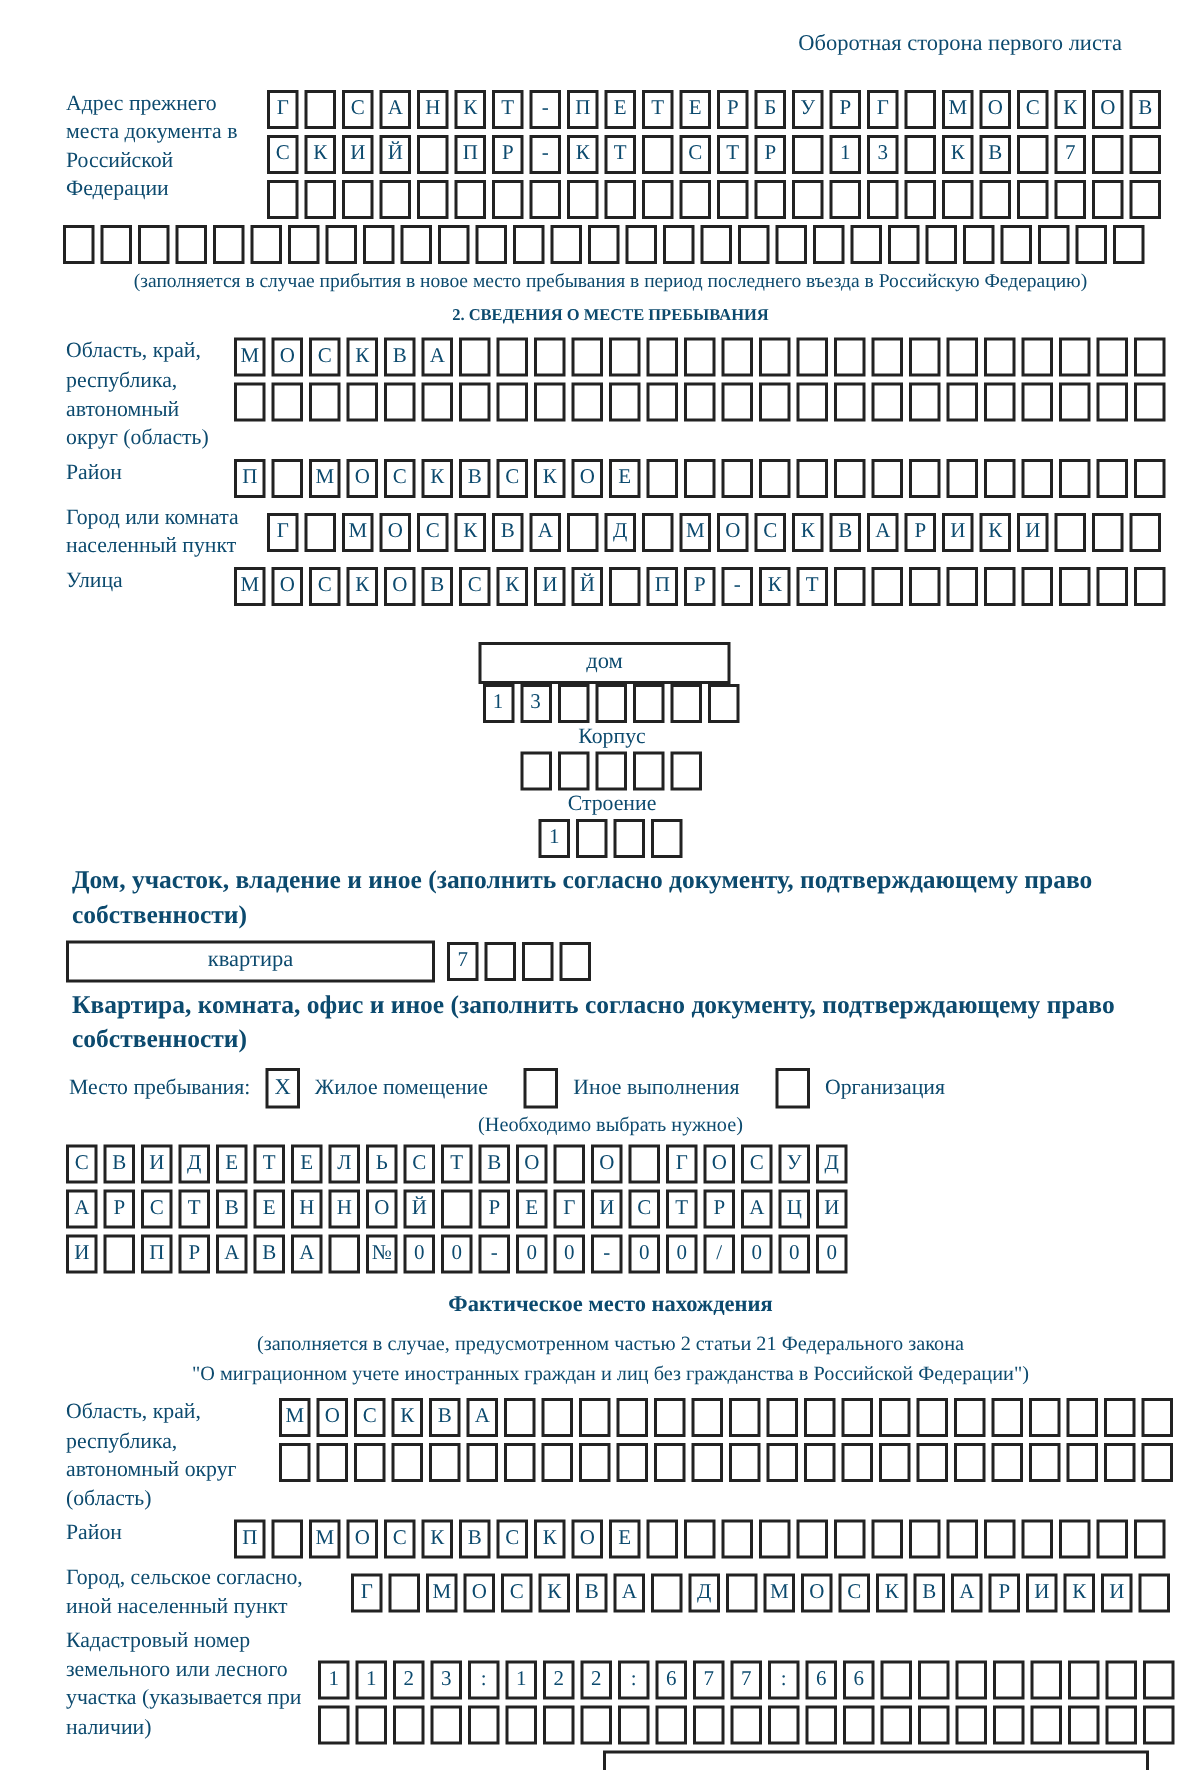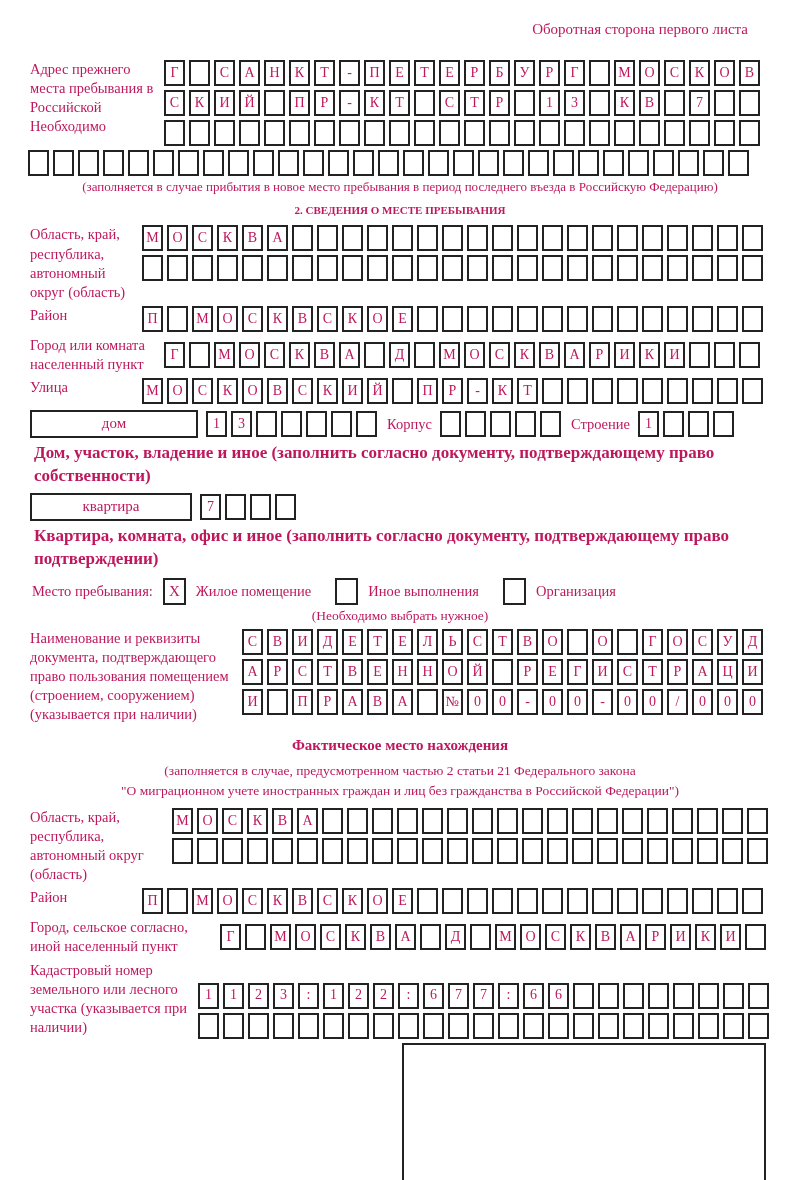--- a/index.html
+++ b/index.html
@@ -1,19 +1,19 @@
 <!DOCTYPE html>
 <html><head>
 <meta charset="utf-8">
 <style>
   html,body{margin:0;padding:0;background:#fff;}
   .page{
     width:800px;height:1180px;box-sizing:border-box;
-    padding:14px 30px 10px 30px;
-    background:#fff;color:#be185d;
+    padding:14px 30px 10px 44px;
+    background:#fff;color:#0c4a6e;
     font-family:"Liberation Serif","DejaVu Serif",serif;
     font-size:14.5px;line-height:1.32;overflow:hidden;
   }
   .header-note{text-align:right;margin:6px 22px 20px 0;font-size:15px;}
   .form-row{display:flex;align-items:flex-start;margin-bottom:4px;}
   .form-row.center{align-items:center;}
   .row-label{flex:0 0 auto;padding-right:8px;box-sizing:border-box;}
   .w132{width:134px;} .w112{width:112px;} .w212{width:212px;}
   .w142{width:142px;} .w190{width:190px;} .w168{width:168px;}
   .rowscol{display:flex;flex-direction:column;gap:4px;}
@@ -27,42 +27,42 @@
   .footnote-left{font-size:17px;margin:1px 0 6px 4px;font-weight:bold;}
   .section-title{text-align:center;font-weight:bold;font-size:11px;margin:4px 0 8px 0;}
   .sub-title{text-align:center;font-weight:bold;font-size:15px;margin:12px 0 6px 0;}
   .center-note{text-align:center;font-size:13.5px;margin:0 0 2px 0;}
   .typebox{
     box-sizing:border-box;border:2px solid #222;height:28px;
     display:flex;align-items:center;justify-content:center;font-size:15px;
     background:#fff;flex:0 0 auto;
   }
   .typebox.house{width:168px;margin-right:8px;}
-  .typebox.flat{width:162px;margin-right:8px;}
+  .typebox.flat{width:246px;margin-right:8px;}
   .inline-label{margin:0 8px 0 10px;white-space:nowrap;}
   .stay-row{display:flex;align-items:center;margin:8px 0 2px 2px;gap:10px;}
   .checkbox{
     width:23px;height:27px;box-sizing:border-box;border:2px solid #222;
     display:flex;align-items:center;justify-content:center;font-size:15px;flex:0 0 auto;
   }
   .opt-label{white-space:nowrap;margin-right:14px;}
   .stamp-wrap{width:368px;margin-left:auto;margin-top:4px;}
   .stamp-box{width:364px;height:176px;box-sizing:border-box;border:2px solid #222;background:#fff;}
   .stamp-caption{font-size:13.5px;text-align:center;margin-top:4px;line-height:1.4;}
   .mt20{margin-top:22px;}
 </style>
 </head>
 <body>
 
 <div class="page">
 
   <div class="header-note">Оборотная сторона первого листа</div>
 
   <div class="form-row">
-    <div class="row-label w132">Адрес прежнего места пребывания в Российской Необходимо</div>
+    <div class="row-label w132">Адрес прежнего места документа в Российской Федерации</div>
     <div class="rowscol">
       <div class="cells">
           <div class="cell">Г</div>
           <div class="cell"></div>
           <div class="cell">С</div>
           <div class="cell">А</div>
           <div class="cell">Н</div>
           <div class="cell">К</div>
           <div class="cell">Т</div>
           <div class="cell">-</div>
@@ -317,21 +317,21 @@
         <div class="cell"></div>
         <div class="cell"></div>
         <div class="cell"></div>
         <div class="cell"></div>
         <div class="cell"></div>
         <div class="cell"></div>
         <div class="cell"></div>
       </div>
   </div>
 
-  <div class="form-row center" style="margin-top:6px;">
+  <div class="form-row center" style="margin-top:24px;flex-direction:column;">
     <div class="typebox house">дом</div>
     <div class="cells">
         <div class="cell">1</div>
         <div class="cell">3</div>
         <div class="cell"></div>
         <div class="cell"></div>
         <div class="cell"></div>
         <div class="cell"></div>
         <div class="cell"></div>
       </div>
@@ -355,35 +355,34 @@
 
   <div class="form-row center">
     <div class="typebox flat">квартира</div>
     <div class="cells">
         <div class="cell">7</div>
         <div class="cell"></div>
         <div class="cell"></div>
         <div class="cell"></div>
       </div>
   </div>
-  <div class="footnote-left">Квартира, комната, офис и иное (заполнить согласно документу, подтверждающему право подтверждении)</div>
+  <div class="footnote-left">Квартира, комната, офис и иное (заполнить согласно документу, подтверждающему право собственности)</div>
 
   <div class="stay-row">
     <span>Место пребывания:</span>
     <span class="checkbox">X</span>
     <span class="opt-label">Жилое помещение</span>
     <span class="checkbox"></span>
     <span class="opt-label">Иное выполнения</span>
     <span class="checkbox"></span>
     <span class="opt-label">Организация</span>
   </div>
   <div class="center-note">(Необходимо выбрать нужное)</div>
 
   <div class="form-row" style="margin-top:4px;">
-    <div class="row-label w212">Наименование и реквизиты документа, подтверждающего право пользования помещением (строением, сооружением) (указывается при наличии)</div>
     <div class="rowscol">
       <div class="cells">
           <div class="cell">С</div>
           <div class="cell">В</div>
           <div class="cell">И</div>
           <div class="cell">Д</div>
           <div class="cell">Е</div>
           <div class="cell">Т</div>
           <div class="cell">Е</div>
           <div class="cell">Л</div>

